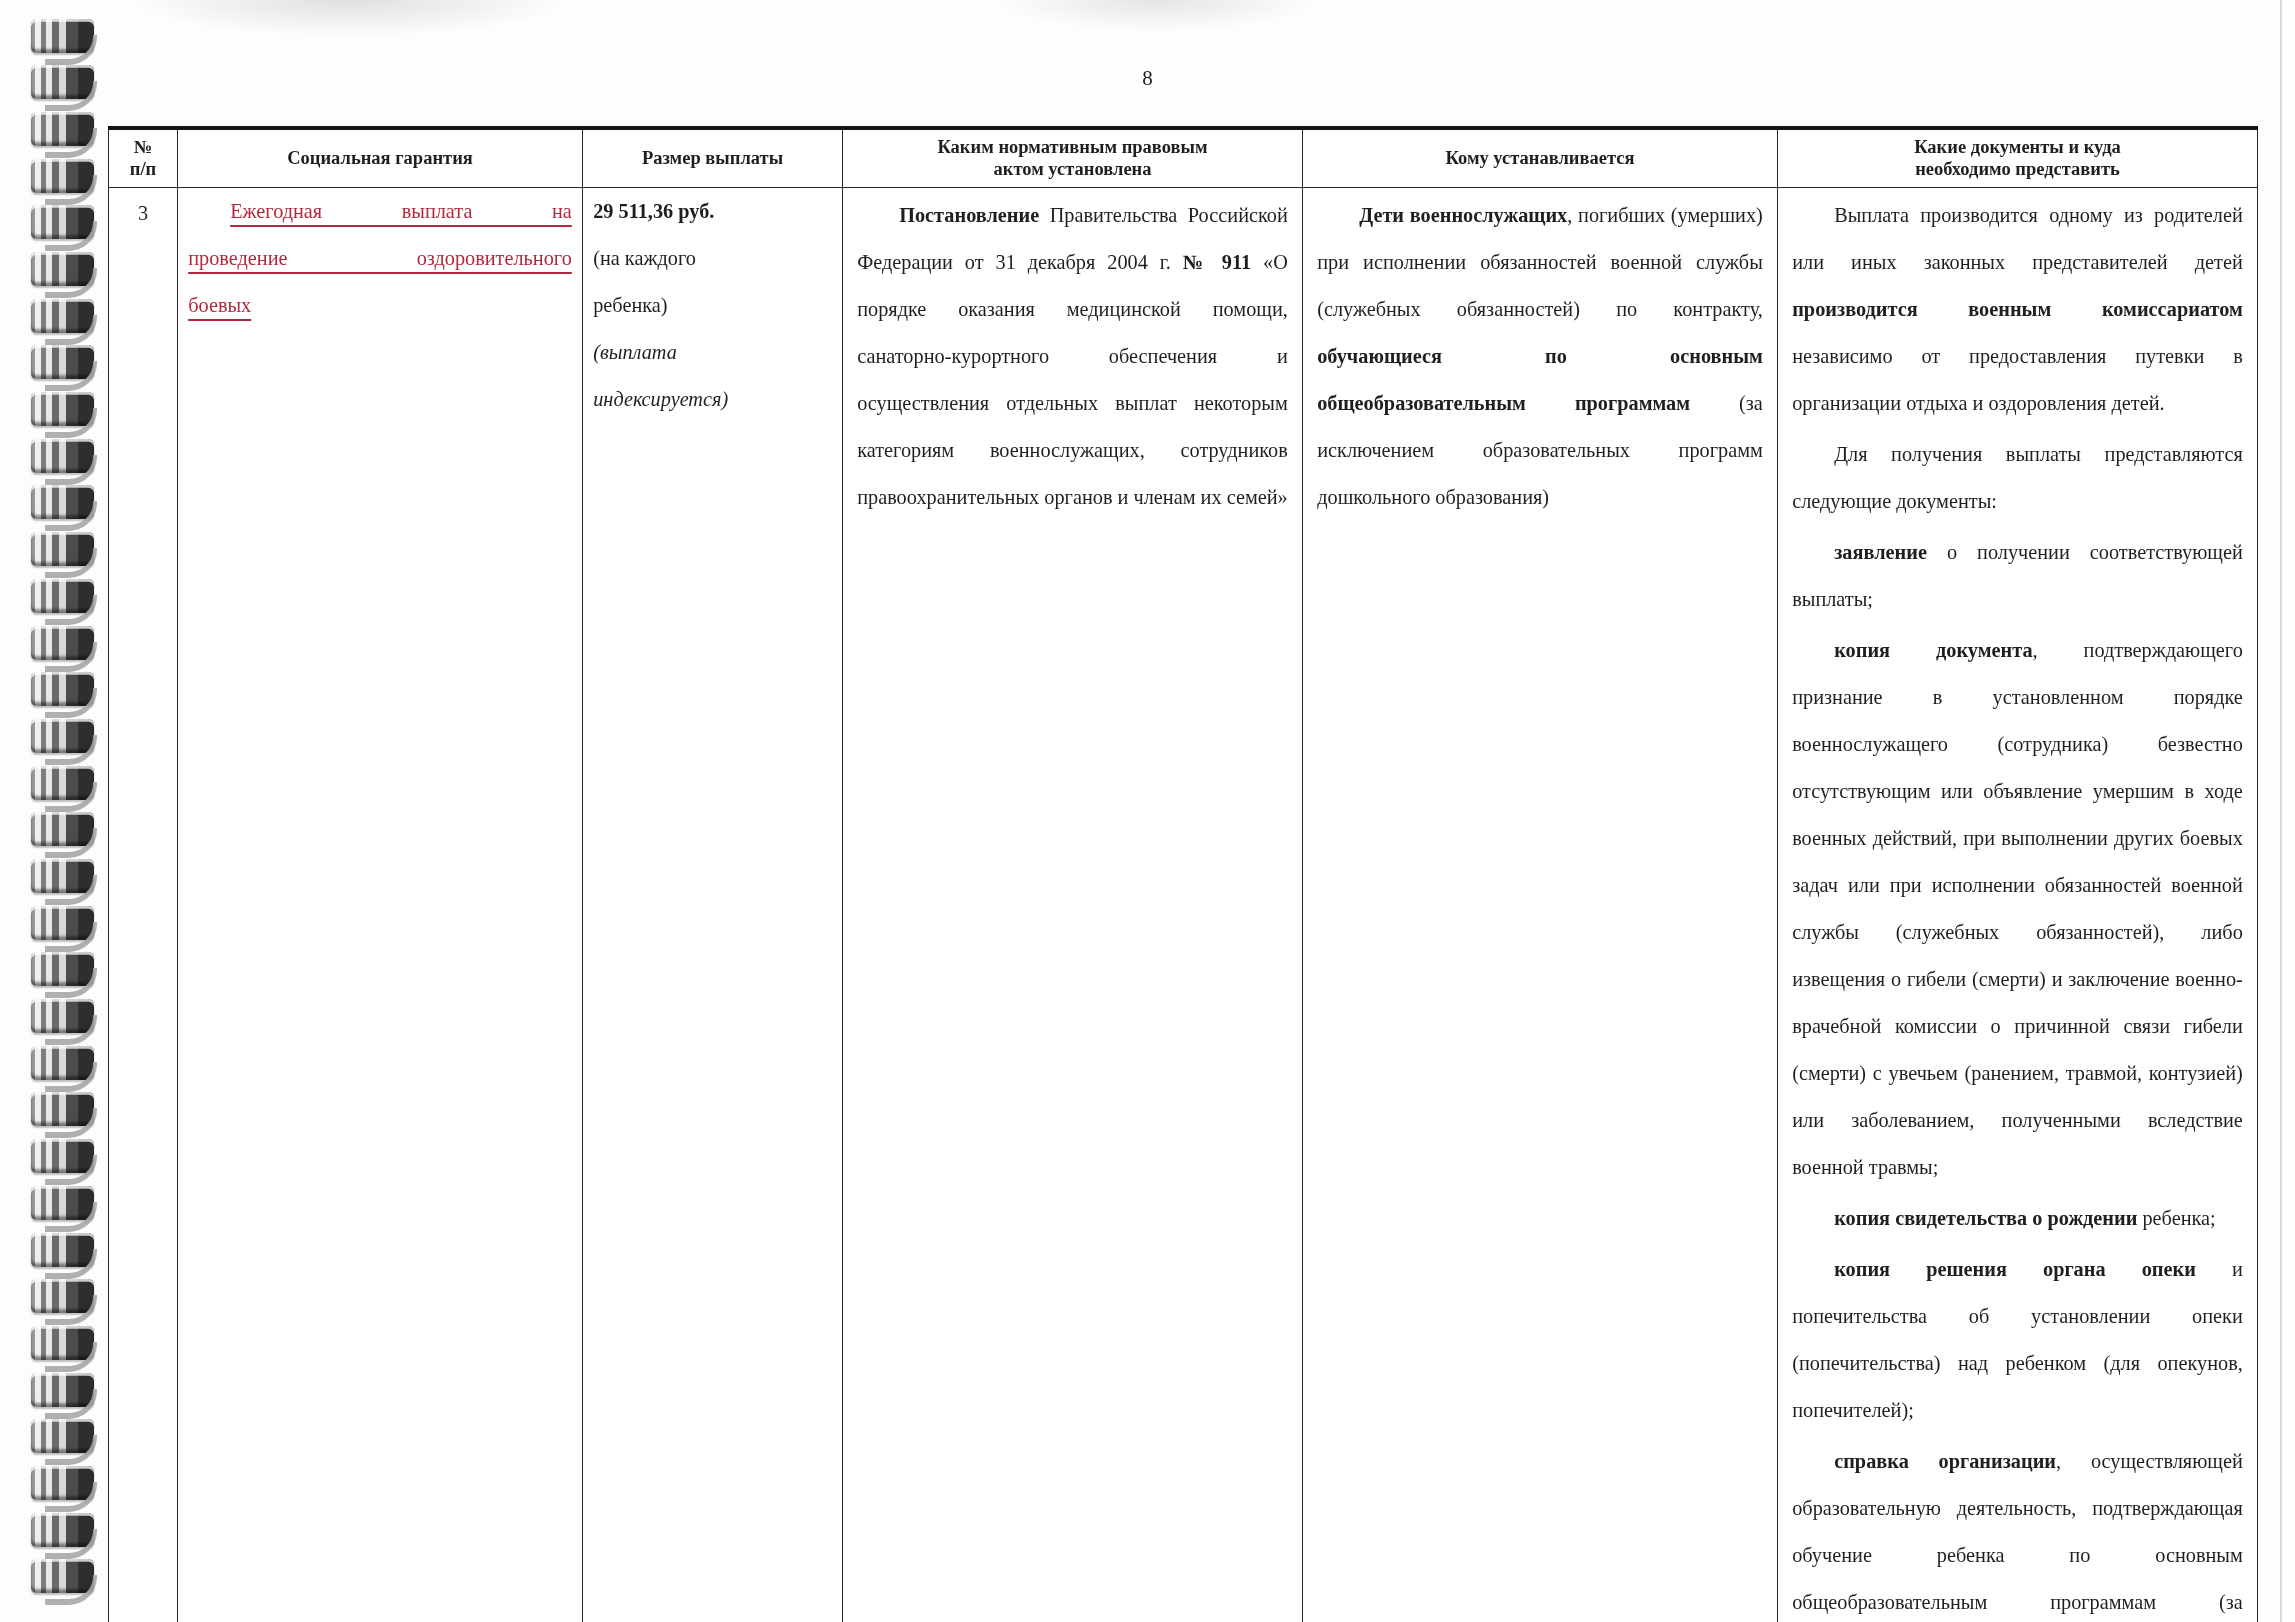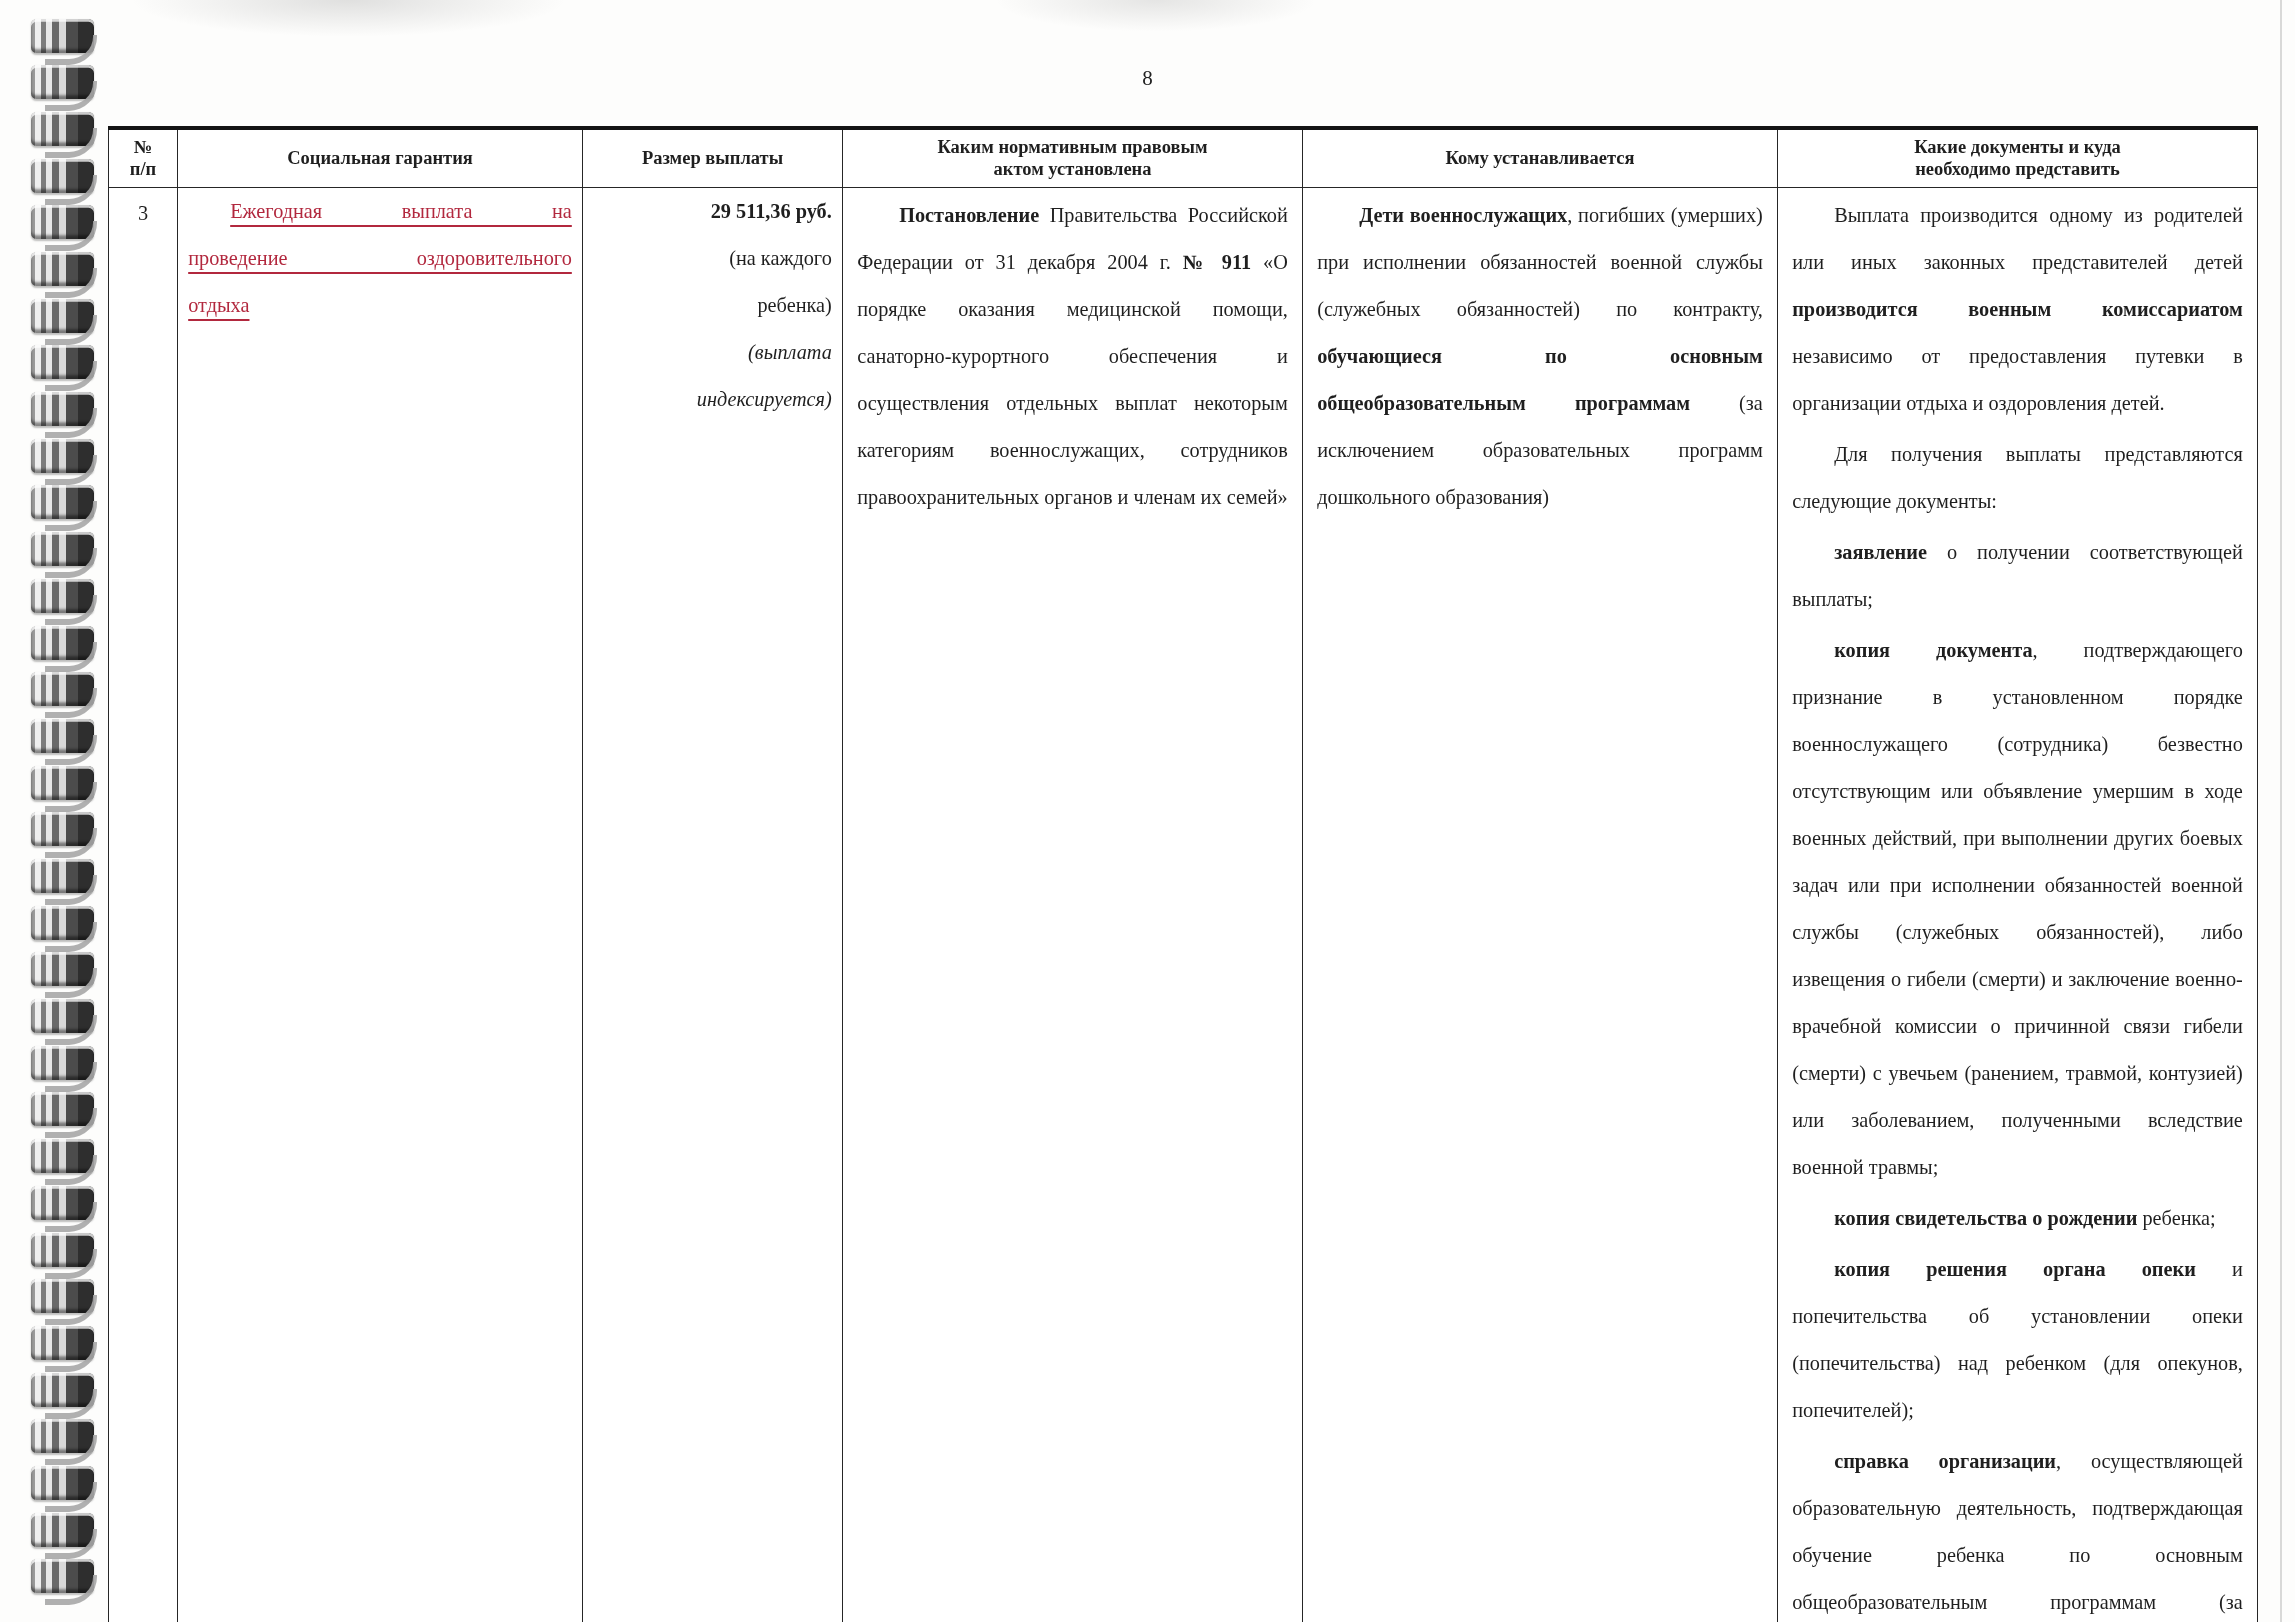--- a/index.html
+++ b/index.html
@@ -62,21 +62,21 @@
   
   .g-line{
     color:var(--accent-red,#b2283e);font-weight:normal;
     text-decoration:underline;text-decoration-thickness:2.3px;text-underline-offset:7.4px;
     text-align:justify;text-align-last:justify;
   }
   .g-line.first{text-indent:42px;}
   .g-line.last{text-align-last:left;}
 
   
-  .amount-line{text-align:right;}
+  .amount-line{text-align:left;}
   .amount-line.bold{font-weight:bold;}
   .amount-line.it{font-style:italic;}
 
   .hdr-line{display:block;}
 </style>
 </head>
 <body>
 
 <div class="page">
   <div class="scan-smudge-a"></div>
@@ -150,21 +150,21 @@
         </th>
       </tr>
     </thead>
     <tbody>
       <tr>
         <td class="cell-num">3</td>
 
         <td>
           <div class="g-line first">Ежегодная выплата на</div>
           <div class="g-line">проведение оздоровительного</div>
-          <div class="g-line last">отдыха</div>
+          <div class="g-line last">боевых</div>
         </td>
 
         <td>
           <div class="amount-line bold">29 511,36 руб.</div>
           <div class="amount-line">(на каждого</div>
           <div class="amount-line">ребенка)</div>
           <div class="amount-line it">(выплата</div>
           <div class="amount-line it">индексируется)</div>
         </td>
 

